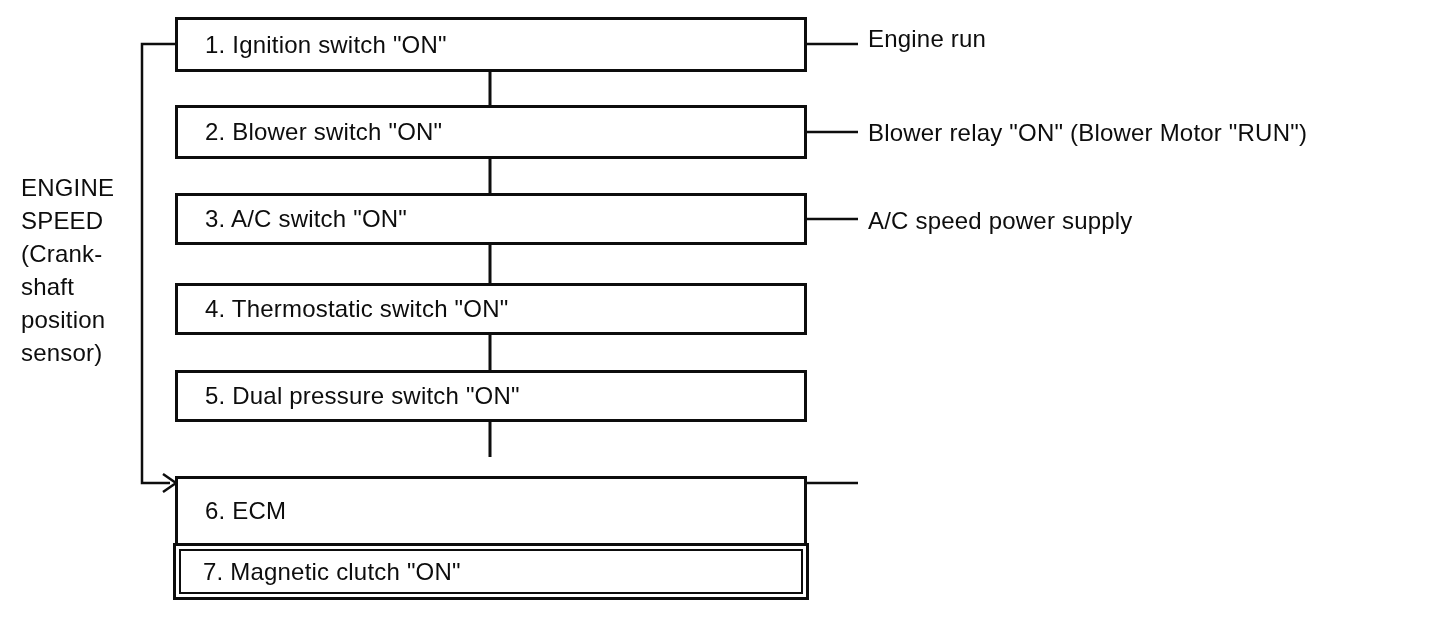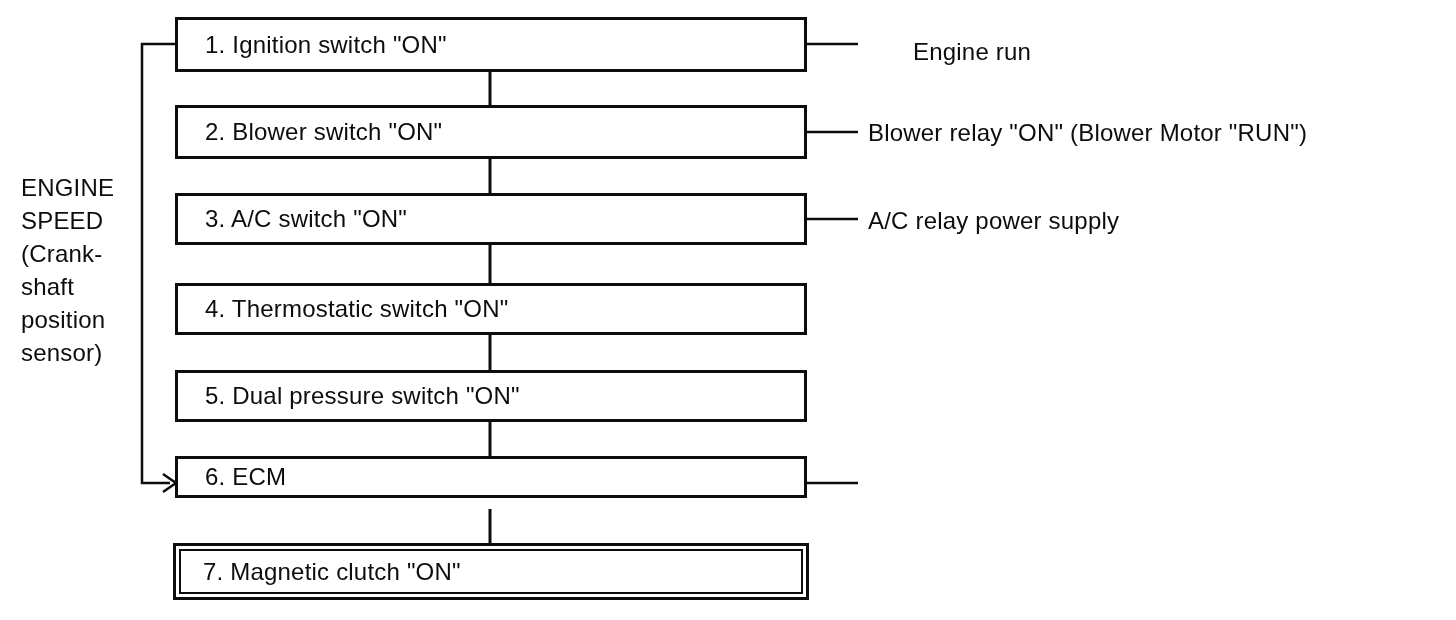--- a/index.html
+++ b/index.html
@@ -35,21 +35,21 @@
     padding-left: 27px;
     font-size: 24px;
     letter-spacing: 0.2px;
     white-space: nowrap;
   }
   .box1 { top: 17px;  height: 55px; }
   .box2 { top: 105px; height: 54px; }
   .box3 { top: 193px; height: 52px; }
   .box4 { top: 283px; height: 52px; }
   .box5 { top: 370px; height: 52px; }
-  .box6 { top: 456px; height: 42px; }
+  .box6 { top: 476px; height: 70px; }
   .box7-outer {
     position: absolute;
     left: 173px;
     top: 543px;
     width: 636px;
     height: 57px;
     box-sizing: border-box;
     border: 3px solid #0d0d0d;
     background: #ffffff;
   }
@@ -74,21 +74,21 @@
     white-space: pre-line;
     letter-spacing: 0.2px;
   }
   .note {
     position: absolute;
     left: 868px;
     font-size: 24px;
     letter-spacing: 0.2px;
     line-height: 30px;
   }
-  .note1 { top: 37px;  white-space: nowrap; margin-left: 45px; }
+  .note1 { top: 24px;  white-space: nowrap; }
   .note2 { top: 118px; white-space: nowrap; }
   .note3 { top: 206px; white-space: nowrap; }
   .note6 { top: 466px; width: 566px; }
 </style>
 </head>
 <body>
 
 <div class="stage">
 
   <svg class="lines-overlay" viewBox="0 0 1456 620" xmlns="http://www.w3.org/2000/svg">
@@ -127,15 +127,15 @@
     <span>6. ECM</span>
   </div>
   <div class="box7-outer">
     <div class="box7-inner">
       <span>7. Magnetic clutch "ON"</span>
     </div>
   </div>
 
   <div class="note note1">Engine run</div>
   <div class="note note2">Blower relay "ON" (Blower Motor "RUN")</div>
-  <div class="note note3">A/C relay power supply</div>
+  <div class="note note3">A/C speed power supply</div>
 
 </div>
 
 </body></html>

